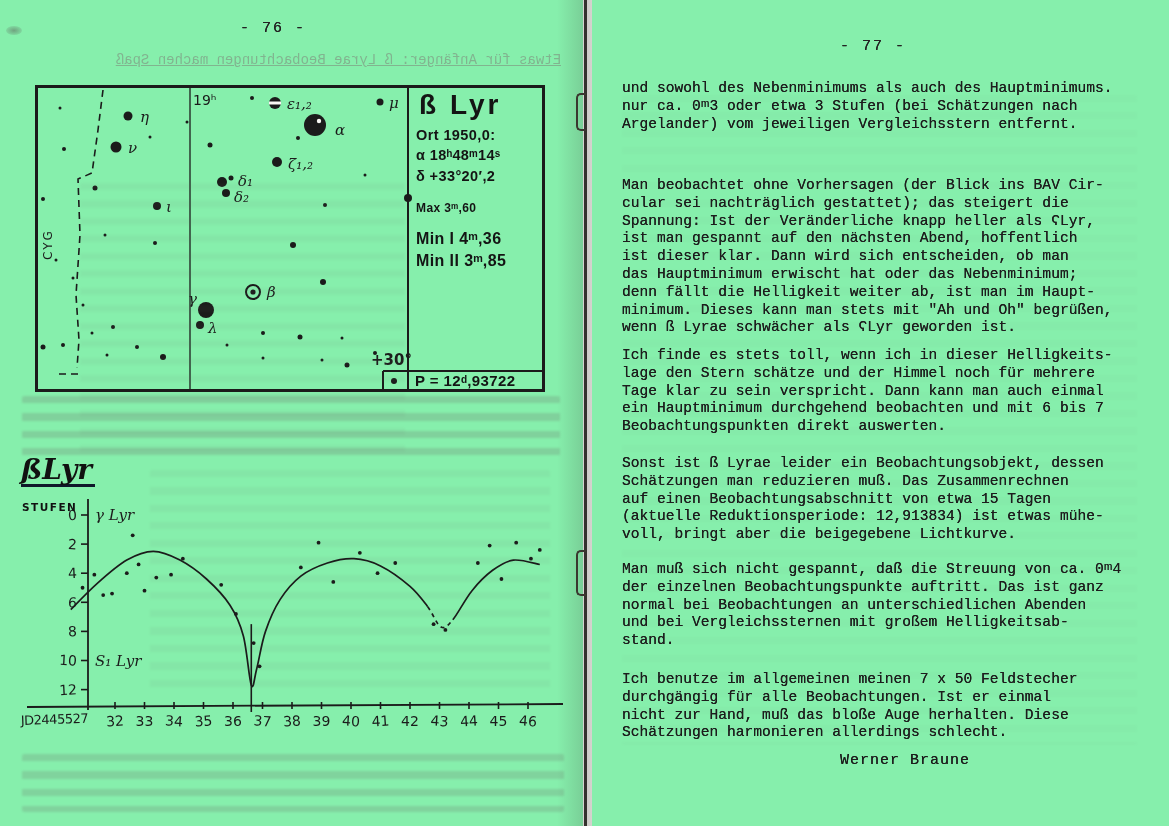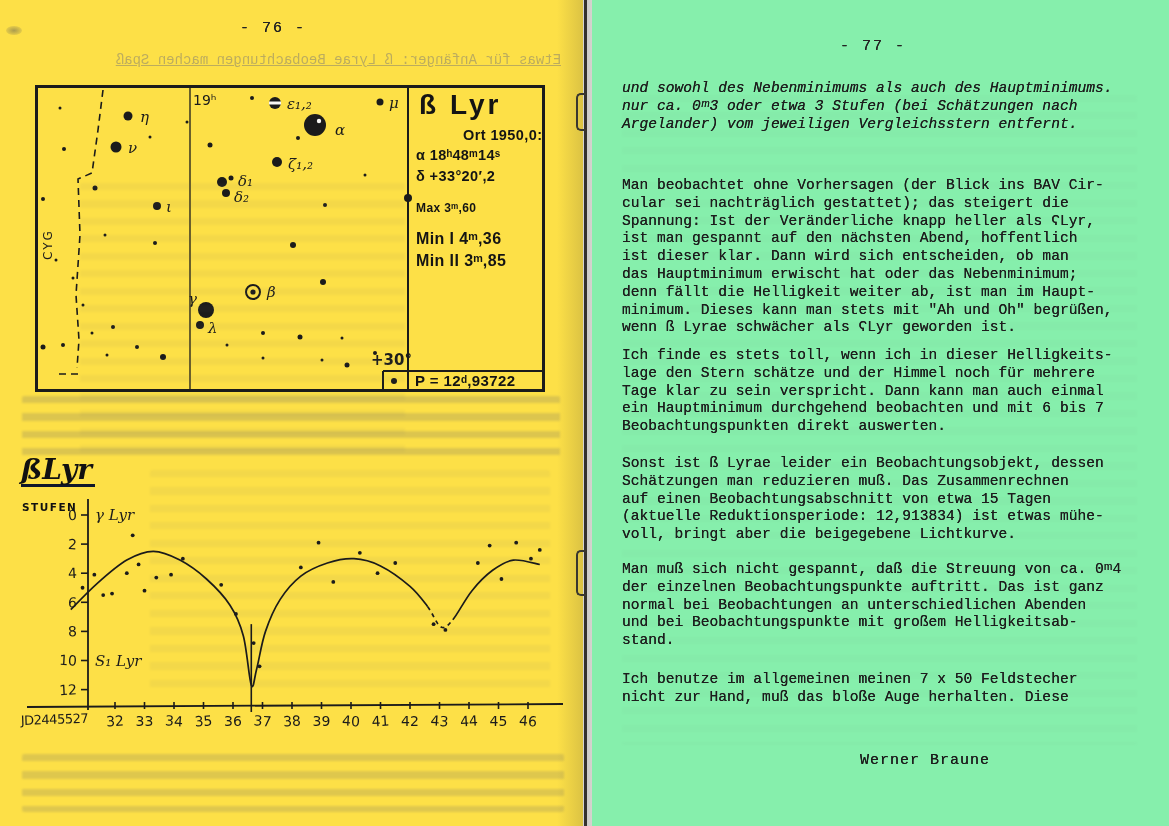--- a/index.html
+++ b/index.html
@@ -1,19 +1,19 @@
 <!DOCTYPE html>
 <html><head>
 <meta charset="utf-8">
 <style>
   html,body{margin:0;padding:0;background:#efede8;}
   .book{position:relative;width:1169px;height:826px;background:#f7f6f2;overflow:hidden;
         font-family:"Liberation Mono",monospace;color:#1b1b1b;}
   .page{position:absolute;top:0;height:826px;}
-  .page-left{left:0;width:583px;background:#fde047;}
+  .page-left{left:0;width:583px;background:#86efac;}
   .page-right{left:592px;width:577px;background:#86efac;}
   .page-num{position:absolute;font:15px "Liberation Mono",monospace;letter-spacing:2px;
             color:#222;text-shadow:0 0 .4px #222;}
   
   .gutter-shade-left{position:absolute;left:557px;top:0;width:27px;height:826px;
       background:linear-gradient(90deg,rgba(0,0,0,0) 0%,rgba(60,55,50,.18) 100%);}
   .gutter-line{position:absolute;left:584px;top:0;width:3px;height:826px;background:#35322e;}
   .gutter-shade-right{position:absolute;left:587px;top:0;width:30px;height:826px;
       background:linear-gradient(90deg,rgba(60,55,50,.22) 0%,rgba(0,0,0,0) 100%);}
   .staple{position:absolute;left:576px;width:8px;border-left:2.5px solid #3a372f;
@@ -33,33 +33,33 @@
   .gl-c{left:22px;top:754px;width:542px;height:58px;opacity:.42;}
   .gl-d{left:45px;top:98px;width:325px;height:270px;opacity:.12;}
   .gl-e{left:30px;top:95px;width:515px;height:650px;opacity:.055;}
   
   .figure{position:absolute;}
   .starchart{left:35px;top:85px;width:510px;height:307px;}
   .info-panel{position:absolute;left:374px;top:0;width:136px;height:250px;
       font-family:"Liberation Sans",sans-serif;font-weight:700;color:#141414;}
   .info-title{position:absolute;left:10px;top:4px;font-size:28px;letter-spacing:3px;}
   .info-line{position:absolute;left:7px;font-size:14.5px;letter-spacing:.4px;white-space:nowrap;}
-  .il-epoch{top:42px;margin-left:47px;}.il-ra{top:62px;}.il-dec{top:83px;}
+  .il-epoch{top:42px;}.il-ra{top:62px;}.il-dec{top:83px;}
   .il-max{top:116px;font-size:12px;}.il-min1{top:145px;font-size:16px;}.il-min2{top:167px;font-size:16px;}
   .info-period{position:absolute;left:6px;top:287px;font-size:15px;letter-spacing:.4px;white-space:nowrap;}
   .lightcurve{left:15px;top:453px;width:560px;height:300px;}
   .lc-title{position:absolute;left:6px;top:2px;font:italic 700 28px "DejaVu Serif",serif;
       color:#111;border-bottom:3px solid #0f172a;padding:0 3px 0 0;line-height:1.05;}
   .lc-ylabel{position:absolute;left:7px;top:48px;font:700 10.5px "DejaVu Sans",sans-serif;
       letter-spacing:1.5px;color:#111;}
   
   .para{position:absolute;left:30px;font:14.6px/17.8px "Liberation Mono",monospace;
       color:#1d1d1d;white-space:pre;text-shadow:0 0 .45px #1d1d1d;}
   .para .line{height:17.8px;}
-  .signature{position:absolute;left:268px;top:752px;font:15px "Liberation Mono",monospace;
+  .signature{position:absolute;left:248px;top:752px;font:15px "Liberation Mono",monospace;
       letter-spacing:1px;text-shadow:0 0 .45px #1d1d1d;}
 </style>
 </head>
 <body>
 
 <div class="book">
 
   <div class="page page-left">
     <div class="smudge"></div>
     <div class="page-num" style="left:240px;top:20px;">- 76 -</div>
@@ -248,21 +248,21 @@
 
   <div class="gutter-shade-left"></div>
   <div class="gutter-line"></div>
   <div class="gutter-shade-right"></div>
   <div class="staple staple-top"></div>
   <div class="staple staple-bot"></div>
 
   <div class="page page-right">
     <div class="ghost-lines gl-e"></div>
     <div class="page-num" style="left:248px;top:38px;">- 77 -</div>
-    <div class="para" style="top:80px;font-style:italic;"><div class="line">und sowohl des Nebenminimums als auch des Hauptminimums.</div><div class="line">nur ca. 0ᵐ3 oder etwa 3 Stufen (bei Schätzungen nach</div><div class="line">Argelander) vom jeweiligen Vergleichsstern entfernt.</div></div>
+    <div class="para" style="top:80px;"><div class="line">und sowohl des Nebenminimums als auch des Hauptminimums.</div><div class="line">nur ca. 0ᵐ3 oder etwa 3 Stufen (bei Schätzungen nach</div><div class="line">Argelander) vom jeweiligen Vergleichsstern entfernt.</div></div>
     <div class="para" style="top:177px;"><div class="line">Man beobachtet ohne Vorhersagen (der Blick ins BAV Cir-</div><div class="line">cular sei nachträglich gestattet); das steigert die</div><div class="line">Spannung: Ist der Veränderliche knapp heller als ϚLyr,</div><div class="line">ist man gespannt auf den nächsten Abend, hoffentlich</div><div class="line">ist dieser klar. Dann wird sich entscheiden, ob man</div><div class="line">das Hauptminimum erwischt hat oder das Nebenminimum;</div><div class="line">denn fällt die Helligkeit weiter ab, ist man im Haupt-</div><div class="line">minimum. Dieses kann man stets mit "Ah und Oh" begrüßen,</div><div class="line">wenn ß Lyrae schwächer als ϚLyr geworden ist.</div></div>
     <div class="para" style="top:347px;"><div class="line">Ich finde es stets toll, wenn ich in dieser Helligkeits-</div><div class="line">lage den Stern schätze und der Himmel noch für mehrere</div><div class="line">Tage klar zu sein verspricht. Dann kann man auch einmal</div><div class="line">ein Hauptminimum durchgehend beobachten und mit 6 bis 7</div><div class="line">Beobachtungspunkten direkt auswerten.</div></div>
     <div class="para" style="top:455px;"><div class="line">Sonst ist ß Lyrae leider ein Beobachtungsobjekt, dessen</div><div class="line">Schätzungen man reduzieren muß. Das Zusammenrechnen</div><div class="line">auf einen Beobachtungsabschnitt von etwa 15 Tagen</div><div class="line">(aktuelle Reduktionsperiode: 12,913834) ist etwas mühe-</div><div class="line">voll, bringt aber die beigegebene Lichtkurve.</div></div>
-    <div class="para" style="top:561px;"><div class="line">Man muß sich nicht gespannt, daß die Streuung von ca. 0ᵐ4</div><div class="line">der einzelnen Beobachtungspunkte auftritt. Das ist ganz</div><div class="line">normal bei Beobachtungen an unterschiedlichen Abenden</div><div class="line">und bei Beobachtungspunkte mit großem Helligkeitsab-</div><div class="line">stand.</div></div>
-    <div class="para" style="top:671px;"><div class="line">Ich benutze im allgemeinen meinen 7 x 50 Feldstecher</div><div class="line">nicht zur Hand, muß das bloße Auge herhalten. Diese</div></div>
+    <div class="para" style="top:561px;"><div class="line">Man muß sich nicht gespannt, daß die Streuung von ca. 0ᵐ4</div><div class="line">der einzelnen Beobachtungspunkte auftritt. Das ist ganz</div><div class="line">normal bei Beobachtungen an unterschiedlichen Abenden</div><div class="line">und bei Vergleichssternen mit großem Helligkeitsab-</div><div class="line">stand.</div></div>
+    <div class="para" style="top:671px;"><div class="line">Ich benutze im allgemeinen meinen 7 x 50 Feldstecher</div><div class="line">durchgängig für alle Beobachtungen. Ist er einmal</div><div class="line">nicht zur Hand, muß das bloße Auge herhalten. Diese</div><div class="line">Schätzungen harmonieren allerdings schlecht.</div></div>
     <div class="signature">Werner Braune</div>
   </div>
 </div>
 
 </body></html>

